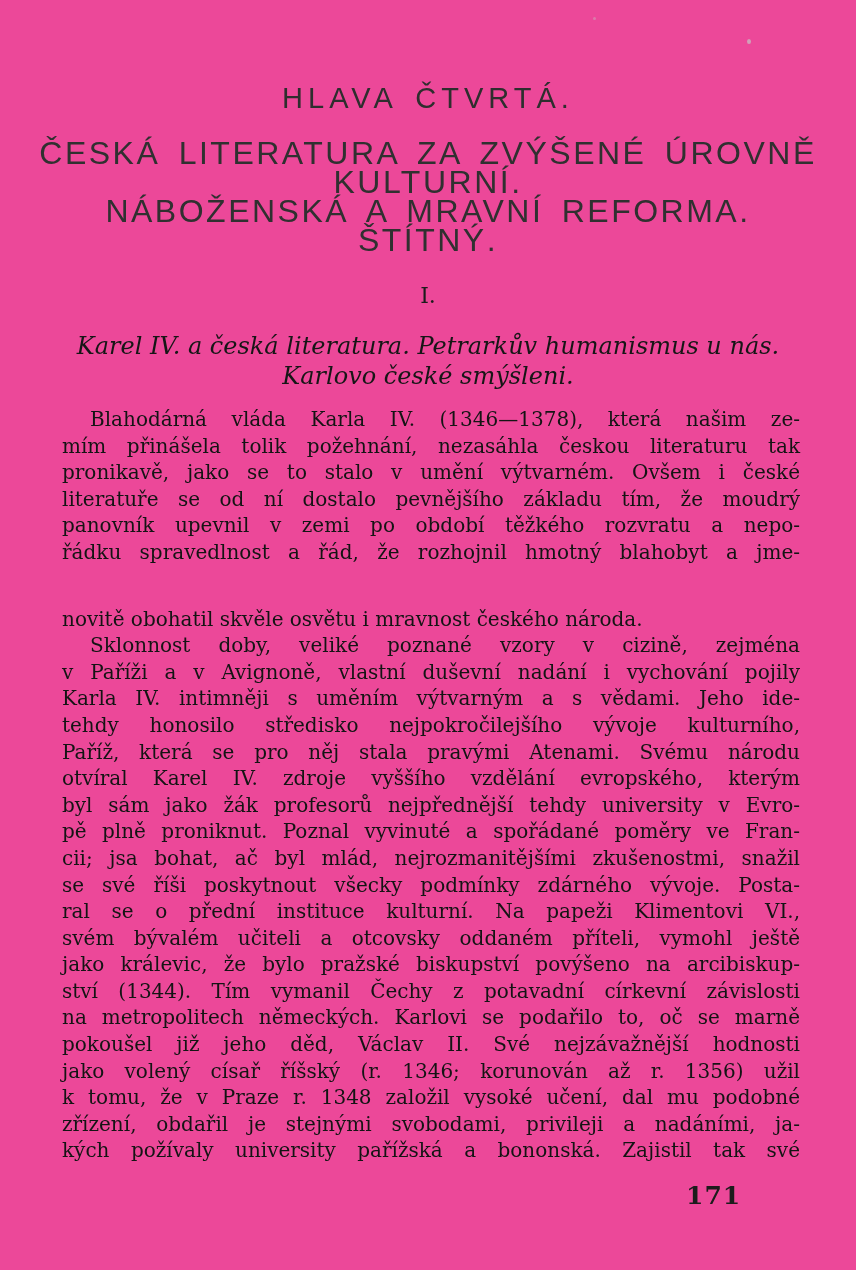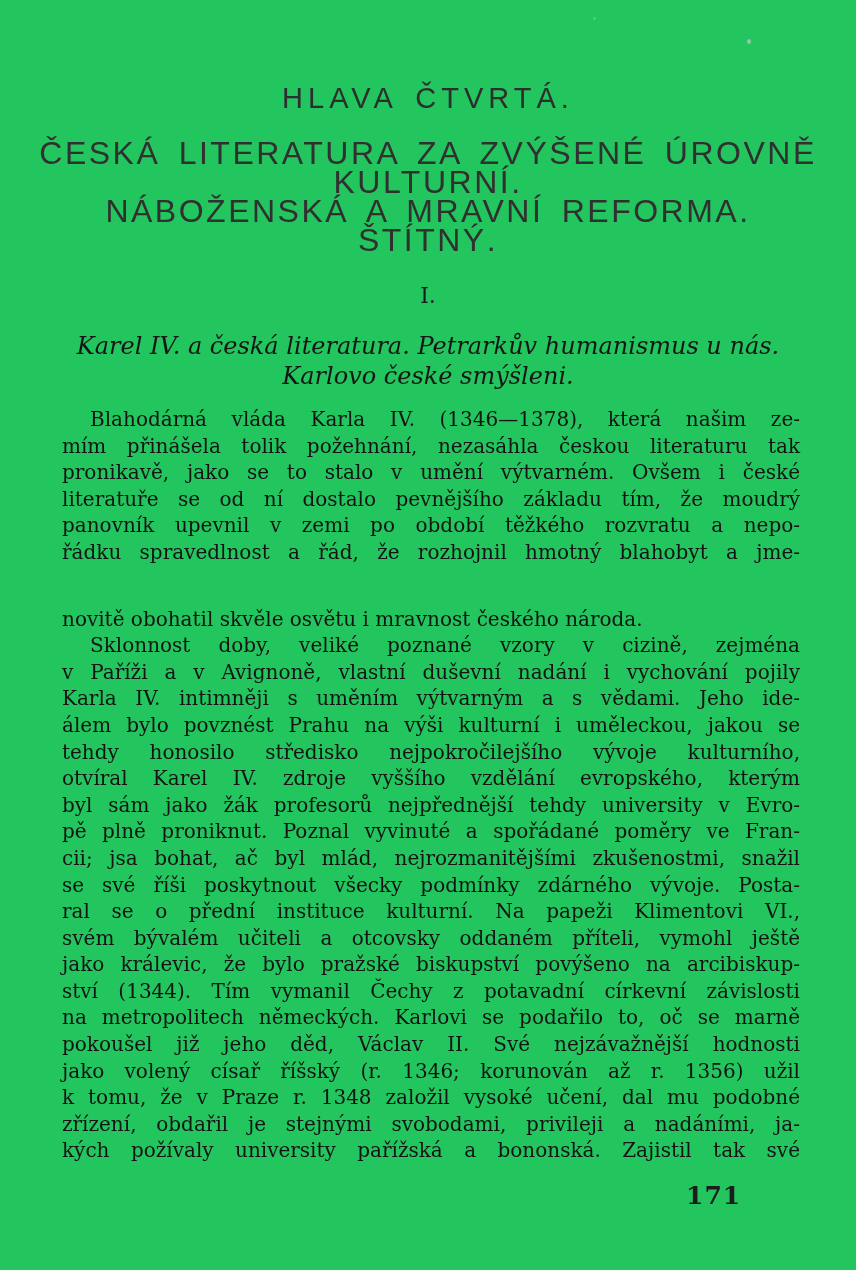--- a/index.html
+++ b/index.html
@@ -5,21 +5,21 @@
   html, body {
     margin: 0;
     padding: 0;
     background: #e8e8e8;
   }
   .page {
     position: relative;
     width: 856px;
     height: 1270px;
     margin: 0 auto;
-    background: #22c55e;
+    background: #ec4899;
     color: #1a1a1a;
     overflow: hidden;
   }
   
   .chapter-title {
     position: absolute;
     top: 82px;
     left: 0;
     right: 0;
     text-align: center;
@@ -137,22 +137,22 @@
       <div class="body-line">literatuře se od ní dostalo pevnějšího základu tím, že moudrý</div>
       <div class="body-line">panovník upevnil v zemi po období těžkého rozvratu a nepo-</div>
       <div class="body-line">řádku spravedlnost a řád, že rozhojnil hmotný blahobyt a jme-</div>
       <div class="body-line flush">novitě obohatil skvěle osvětu i mravnost českého národa.</div>
     </div>
 
     <div>
       <div class="body-line indent">Sklonnost doby, veliké poznané vzory v cizině, zejména</div>
       <div class="body-line">v Paříži a v Avignoně, vlastní duševní nadání i vychování pojily</div>
       <div class="body-line">Karla IV. intimněji s uměním výtvarným a s vědami. Jeho ide-</div>
-      <div class="body-line">álem bylo povznést Prahu na výši kulturní i uměleckou, jakou se</div>
       <div class="body-line">tehdy honosilo středisko nejpokročilejšího vývoje kulturního,</div>
+      <div class="body-line">Paříž, která se pro něj stala pravými Atenami. Svému národu</div>
       <div class="body-line">otvíral Karel IV. zdroje vyššího vzdělání evropského, kterým</div>
       <div class="body-line">byl sám jako žák profesorů nejpřednější tehdy university v Evro-</div>
       <div class="body-line">pě plně proniknut. Poznal vyvinuté a spořádané poměry ve Fran-</div>
       <div class="body-line">cii; jsa bohat, ač byl mlád, nejrozmanitějšími zkušenostmi, snažil</div>
       <div class="body-line">se své říši poskytnout všecky podmínky zdárného vývoje. Posta-</div>
       <div class="body-line">ral se o přední instituce kulturní. Na papeži Klimentovi VI.,</div>
       <div class="body-line">svém bývalém učiteli a otcovsky oddaném příteli, vymohl ještě</div>
       <div class="body-line">jako králevic, že bylo pražské biskupství povýšeno na arcibiskup-</div>
       <div class="body-line">ství (1344). Tím vymanil Čechy z potavadní církevní závislosti</div>
       <div class="body-line">na metropolitech německých. Karlovi se podařilo to, oč se marně</div>

